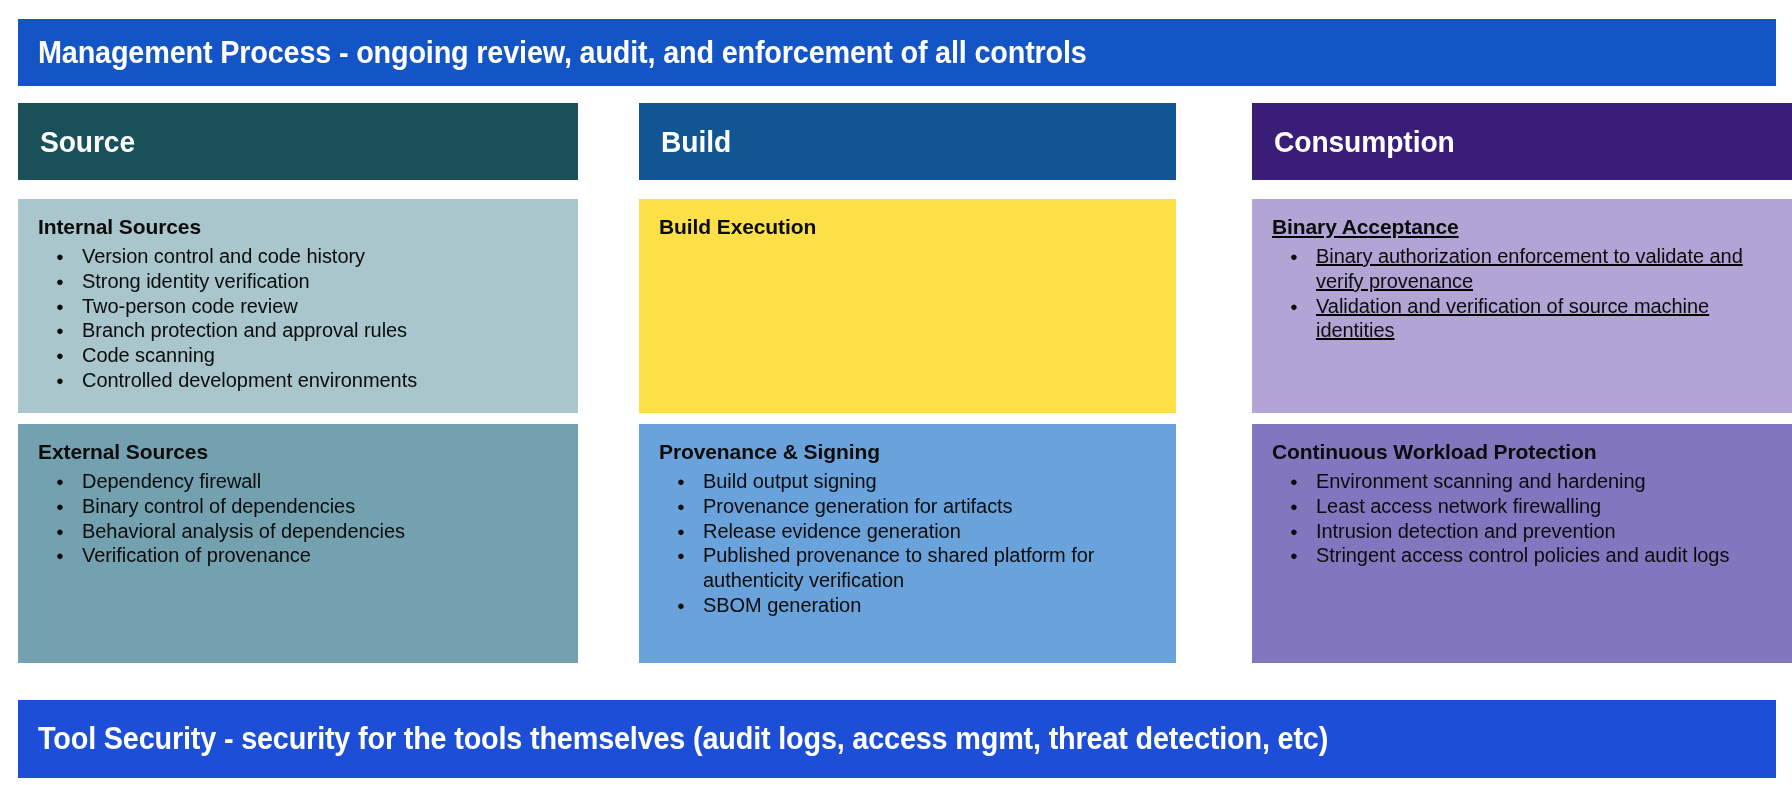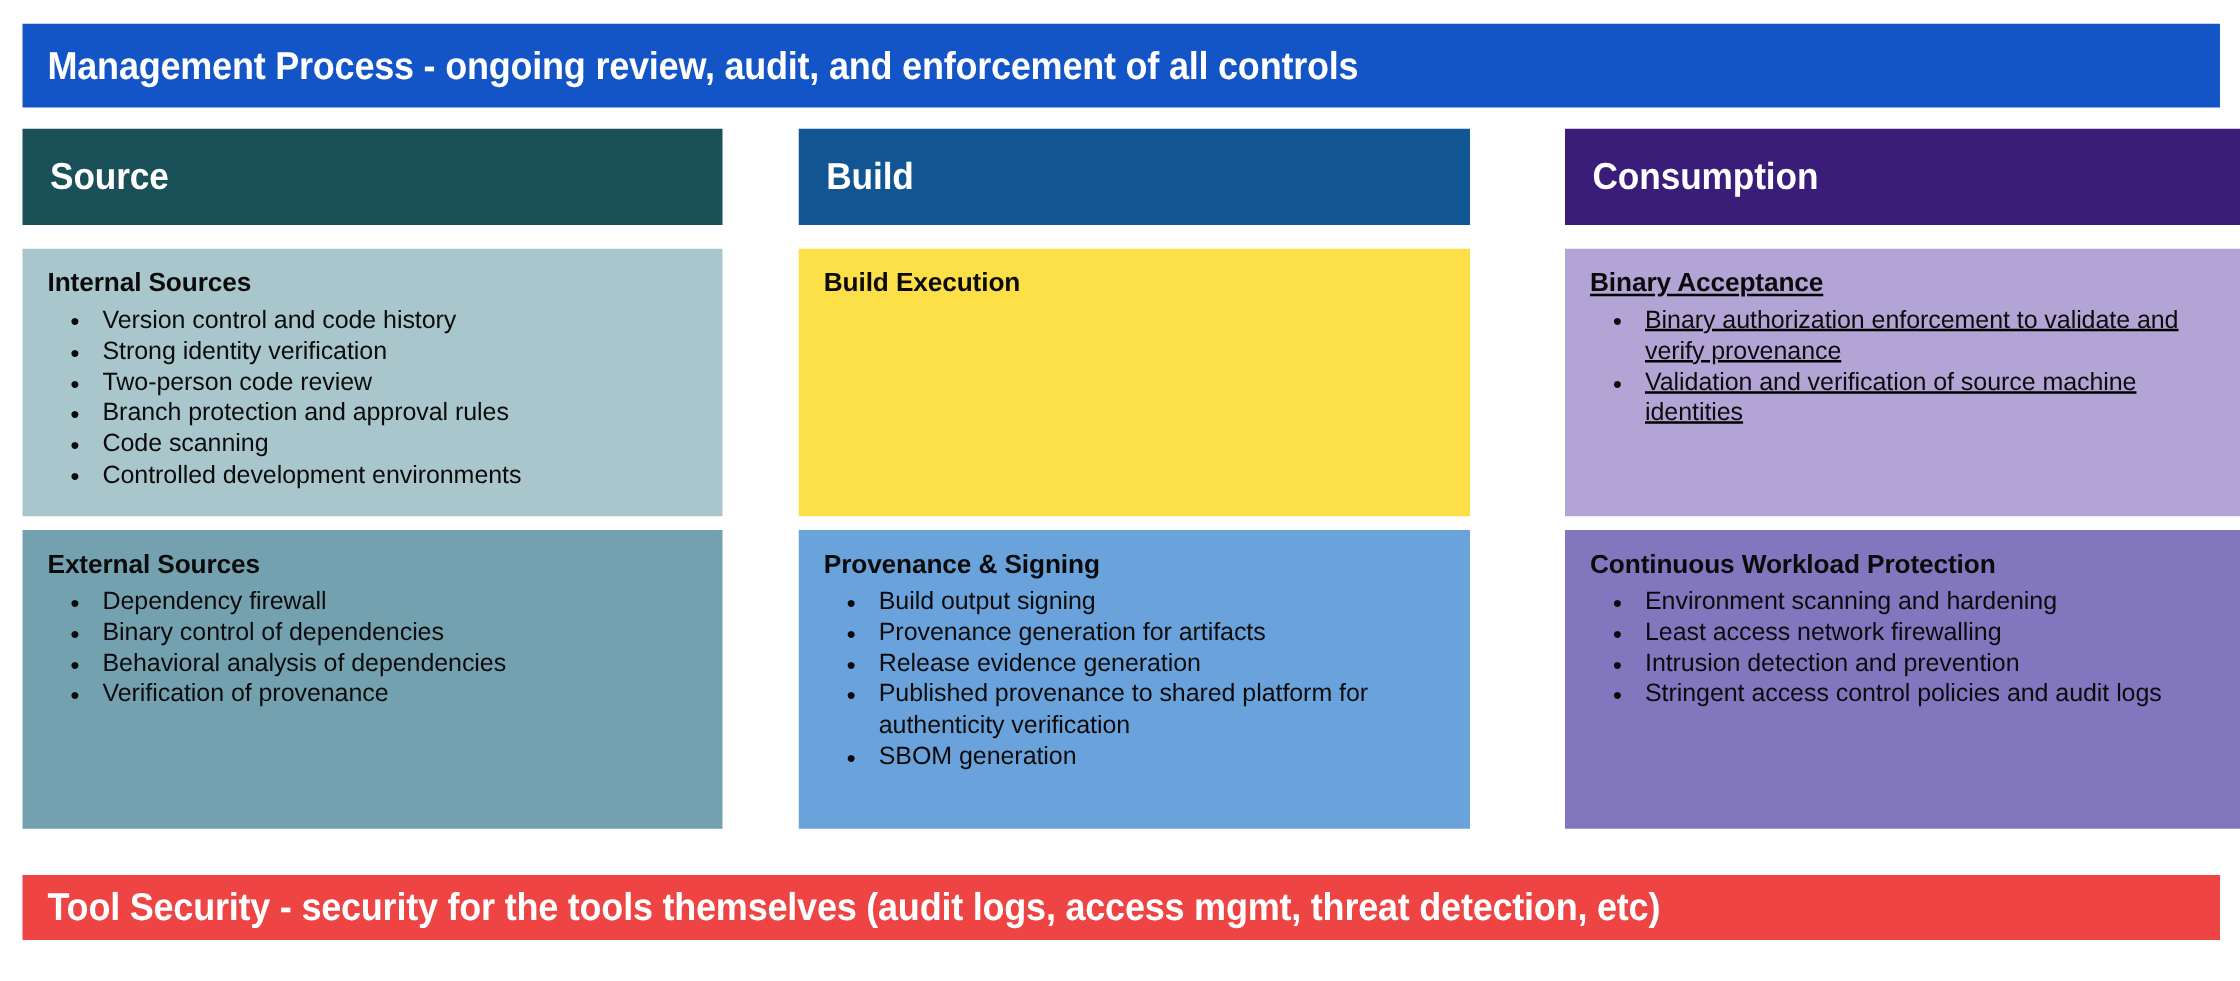--- a/index.html
+++ b/index.html
@@ -41,22 +41,22 @@
     transform-origin: left center;
     white-space: nowrap;
   }
   #management-banner {
     top: 19px;
     height: 67px;
     background: #1355c6;
   }
   #tool-security-banner {
     top: 700px;
-    height: 52px;
-    background: #ef4444;
+    height: 78px;
+    background: #1d4ed8;
   }
 
   
   .column {
     position: absolute;
     top: 103px;
   }
   .col-source      { left: 18px;   width: 560px; }
   .col-build       { left: 639px;  width: 537px; }
   .col-consumption { left: 1236px; width: 540px; padding-left: 16px; }

